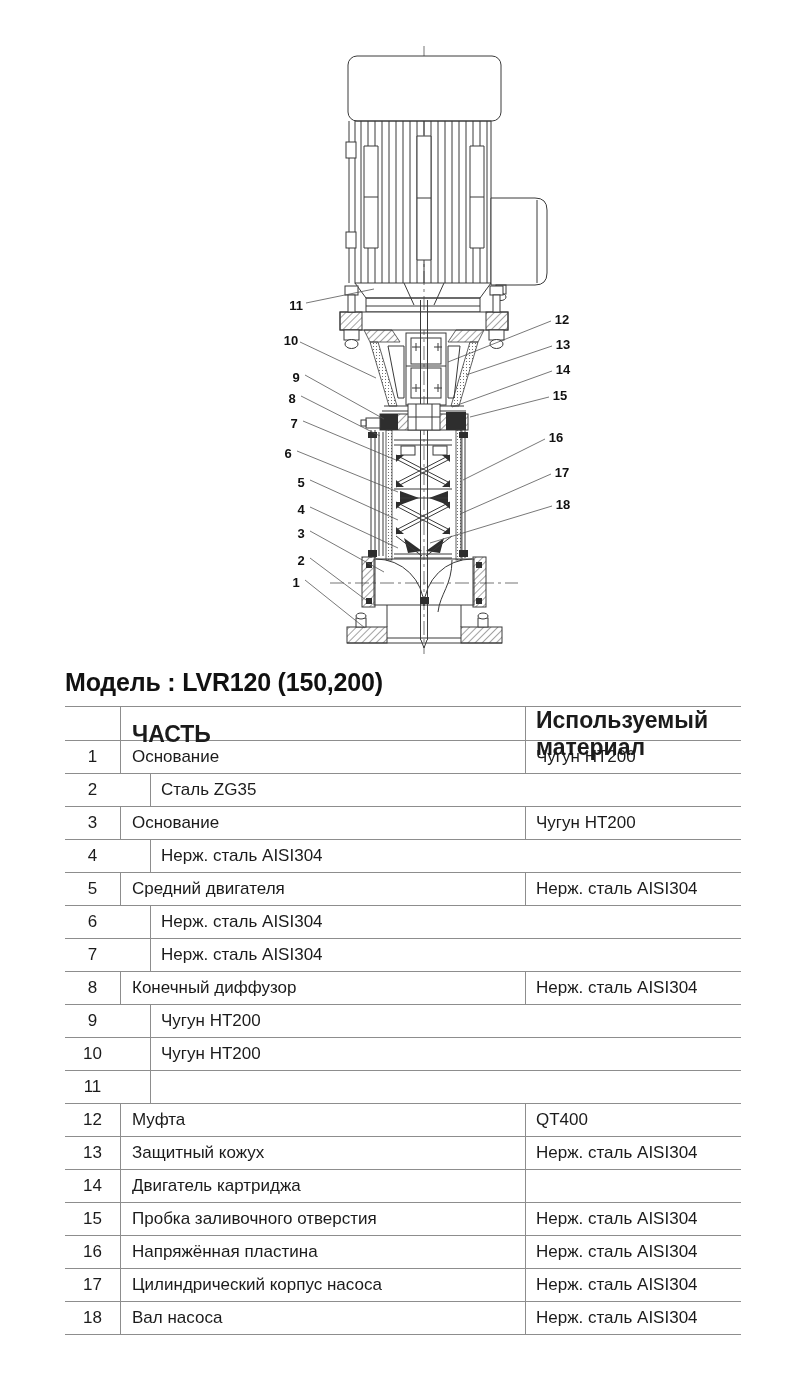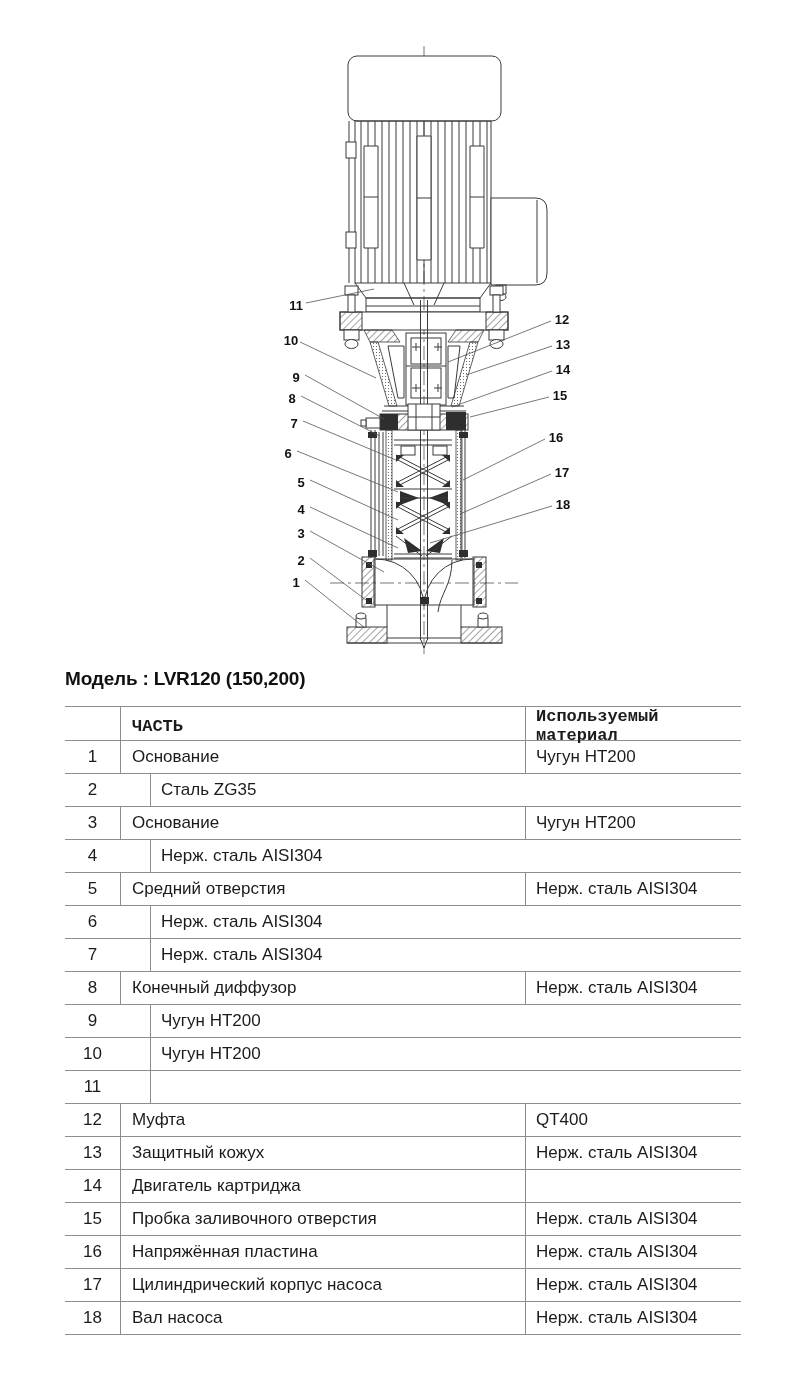--- a/index.html
+++ b/index.html
@@ -1,25 +1,25 @@
 <!DOCTYPE html>
 <html><head>
 <meta charset="utf-8">
 <style>
   html,body{margin:0;padding:0;background:#fff;}
   .page{position:relative;width:798px;height:1382px;background:#ffffff;overflow:hidden;
         font-family:"Liberation Sans",sans-serif;}
   .diagram{position:absolute;left:0;top:0;}
-  .model-title{position:absolute;left:65px;top:668px;font-size:19px;font-weight:bold;
+  .model-title{position:absolute;left:65px;top:668px;font-size:25px;font-weight:bold;
                color:#111;letter-spacing:-0.2px;}
   .parts-table{position:absolute;left:65px;top:706px;width:676px;color:#1b1b1b;
                font-size:17px;border-top:1px solid #8d8d8d;}
   .trow{display:grid;grid-template-columns:55px 375px 246px;height:32px;
         border-bottom:1px solid #8d8d8d;}
-  .trow.thead{height:33px;font-weight:bold;font-size:17px;font-family:Liberation Mono, monospace;}
+  .trow.thead{height:33px;font-weight:bold;font-size:23px;}
   .c1{display:flex;align-items:center;justify-content:center;}
   .c2{display:flex;align-items:center;padding-left:11px;border-left:1px solid #8d8d8d;}
   .c3{display:flex;align-items:center;padding-left:10px;border-left:1px solid #8d8d8d;margin-left:30px;}
   svg text.co{font-family:"Liberation Sans",sans-serif;font-size:13px;font-weight:bold;fill:#111;}
   svg .ln{stroke:#555;stroke-width:0.8;}
   svg .s1{stroke:#3a3a3a;stroke-width:1;fill:none;}
   svg .s1f{stroke:#3a3a3a;stroke-width:1;fill:#fff;}
   svg .dk{fill:#2e2e2e;stroke:none;}
   svg .cl{stroke:#3a3a3a;stroke-width:0.7;fill:none;stroke-dasharray:14 4 3 4;}
 </style>
@@ -257,21 +257,21 @@
       <div class="c1">3</div>
       <div class="c2">Основание</div>
       <div class="c3">Чугун HT200</div>
     </div>
     <div class="trow">
       <div class="c1">4</div>
       <div class="c3">Нерж. сталь AISI304</div>
     </div>
     <div class="trow">
       <div class="c1">5</div>
-      <div class="c2">Средний отверстия</div>
+      <div class="c2">Средний двигателя</div>
       <div class="c3">Нерж. сталь AISI304</div>
     </div>
     <div class="trow">
       <div class="c1">6</div>
       <div class="c3">Нерж. сталь AISI304</div>
     </div>
     <div class="trow">
       <div class="c1">7</div>
       <div class="c3">Нерж. сталь AISI304</div>
     </div>

